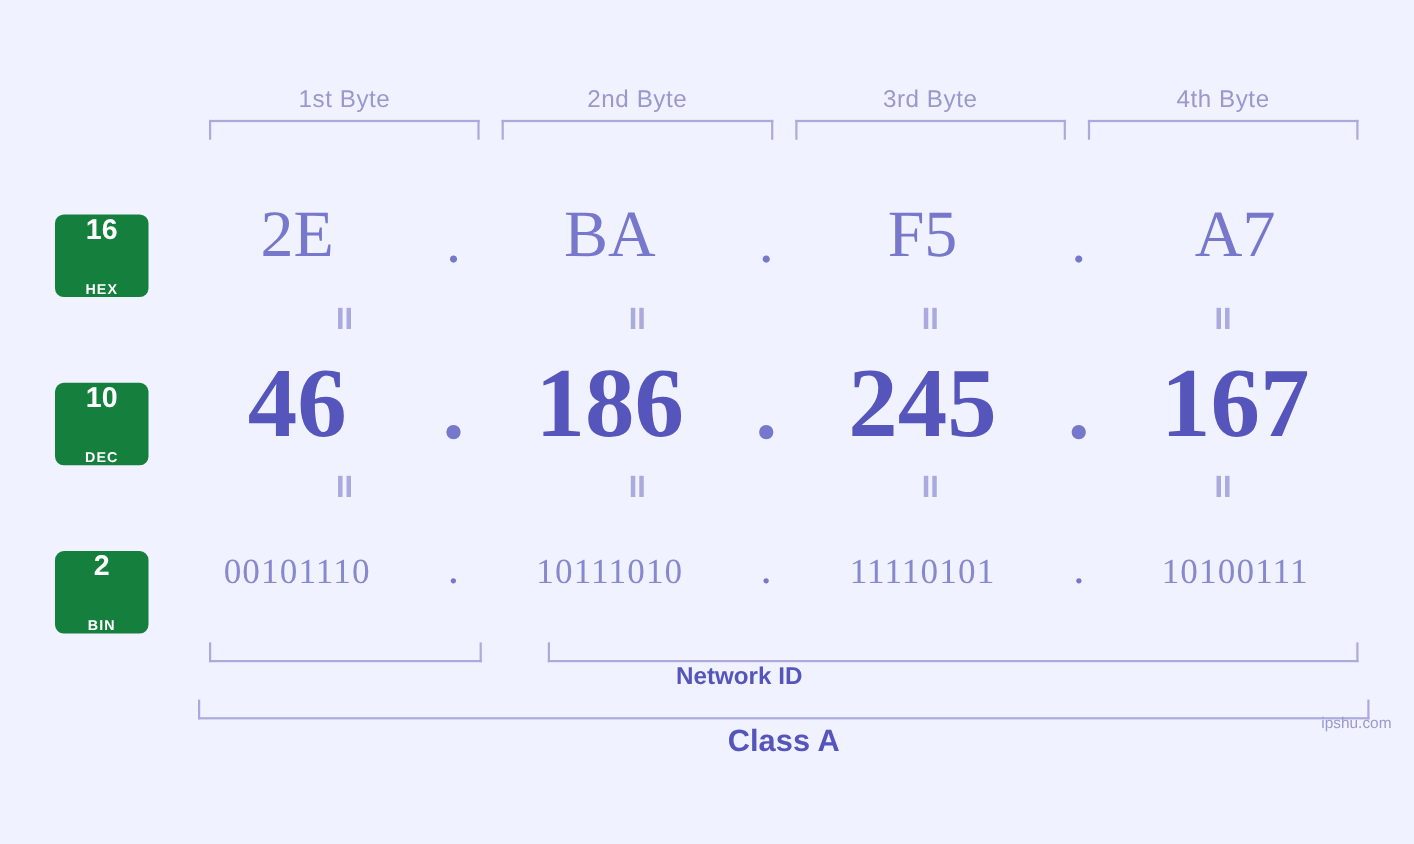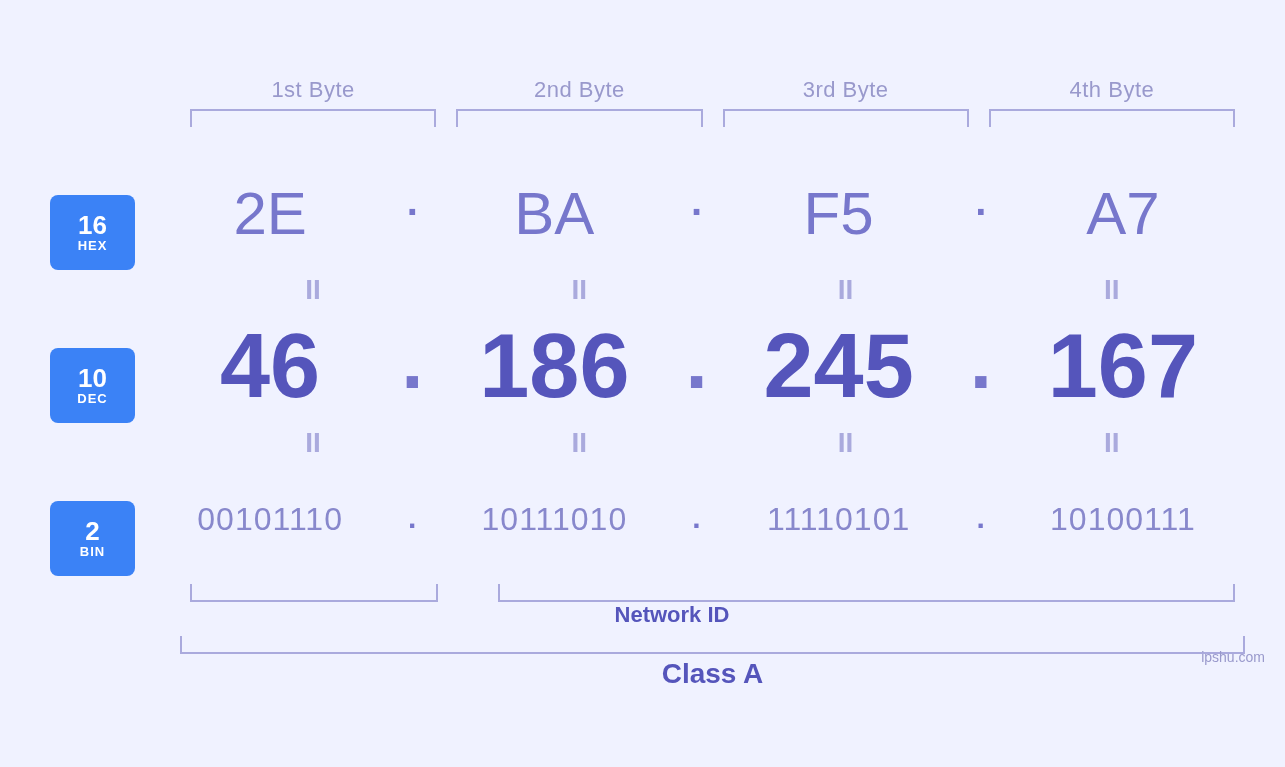--- a/index.html
+++ b/index.html
@@ -63,49 +63,50 @@
     .main-grid {
       display: flex;
       width: 100%;
       align-items: center;
       padding-left: 10px;
     }
 
     .badge {
       width: 85px;
       height: 75px;
-      background: #3b82f6;
+      background: #15803d;
       border-radius: 8px;
       display: flex;
       flex-direction: column;
       align-items: center;
-      justify-content: center;
+      justify-content: space-between;
       color: white;
       flex-shrink: 0;
       margin-top: 38px;
     }
 
     .badge-number {
       font-size: 26px;
       font-weight: bold;
       line-height: 1;
     }
 
     .badge-label {
       font-size: 13px;
       font-weight: bold;
       letter-spacing: 1px;
     }
 
     .values-row {
       display: flex;
       flex: 1;
-      align-items: flex-start;
+      align-items: flex-end;
       justify-content: space-between;
       padding-left: 13px;
+      font-family: Liberation Serif, serif;
     }
 
     .byte-value {
       flex: 1;
       text-align: center;
     }
 
     .dot-sep {
       color: #7777cc;
       font-size: 40px;

